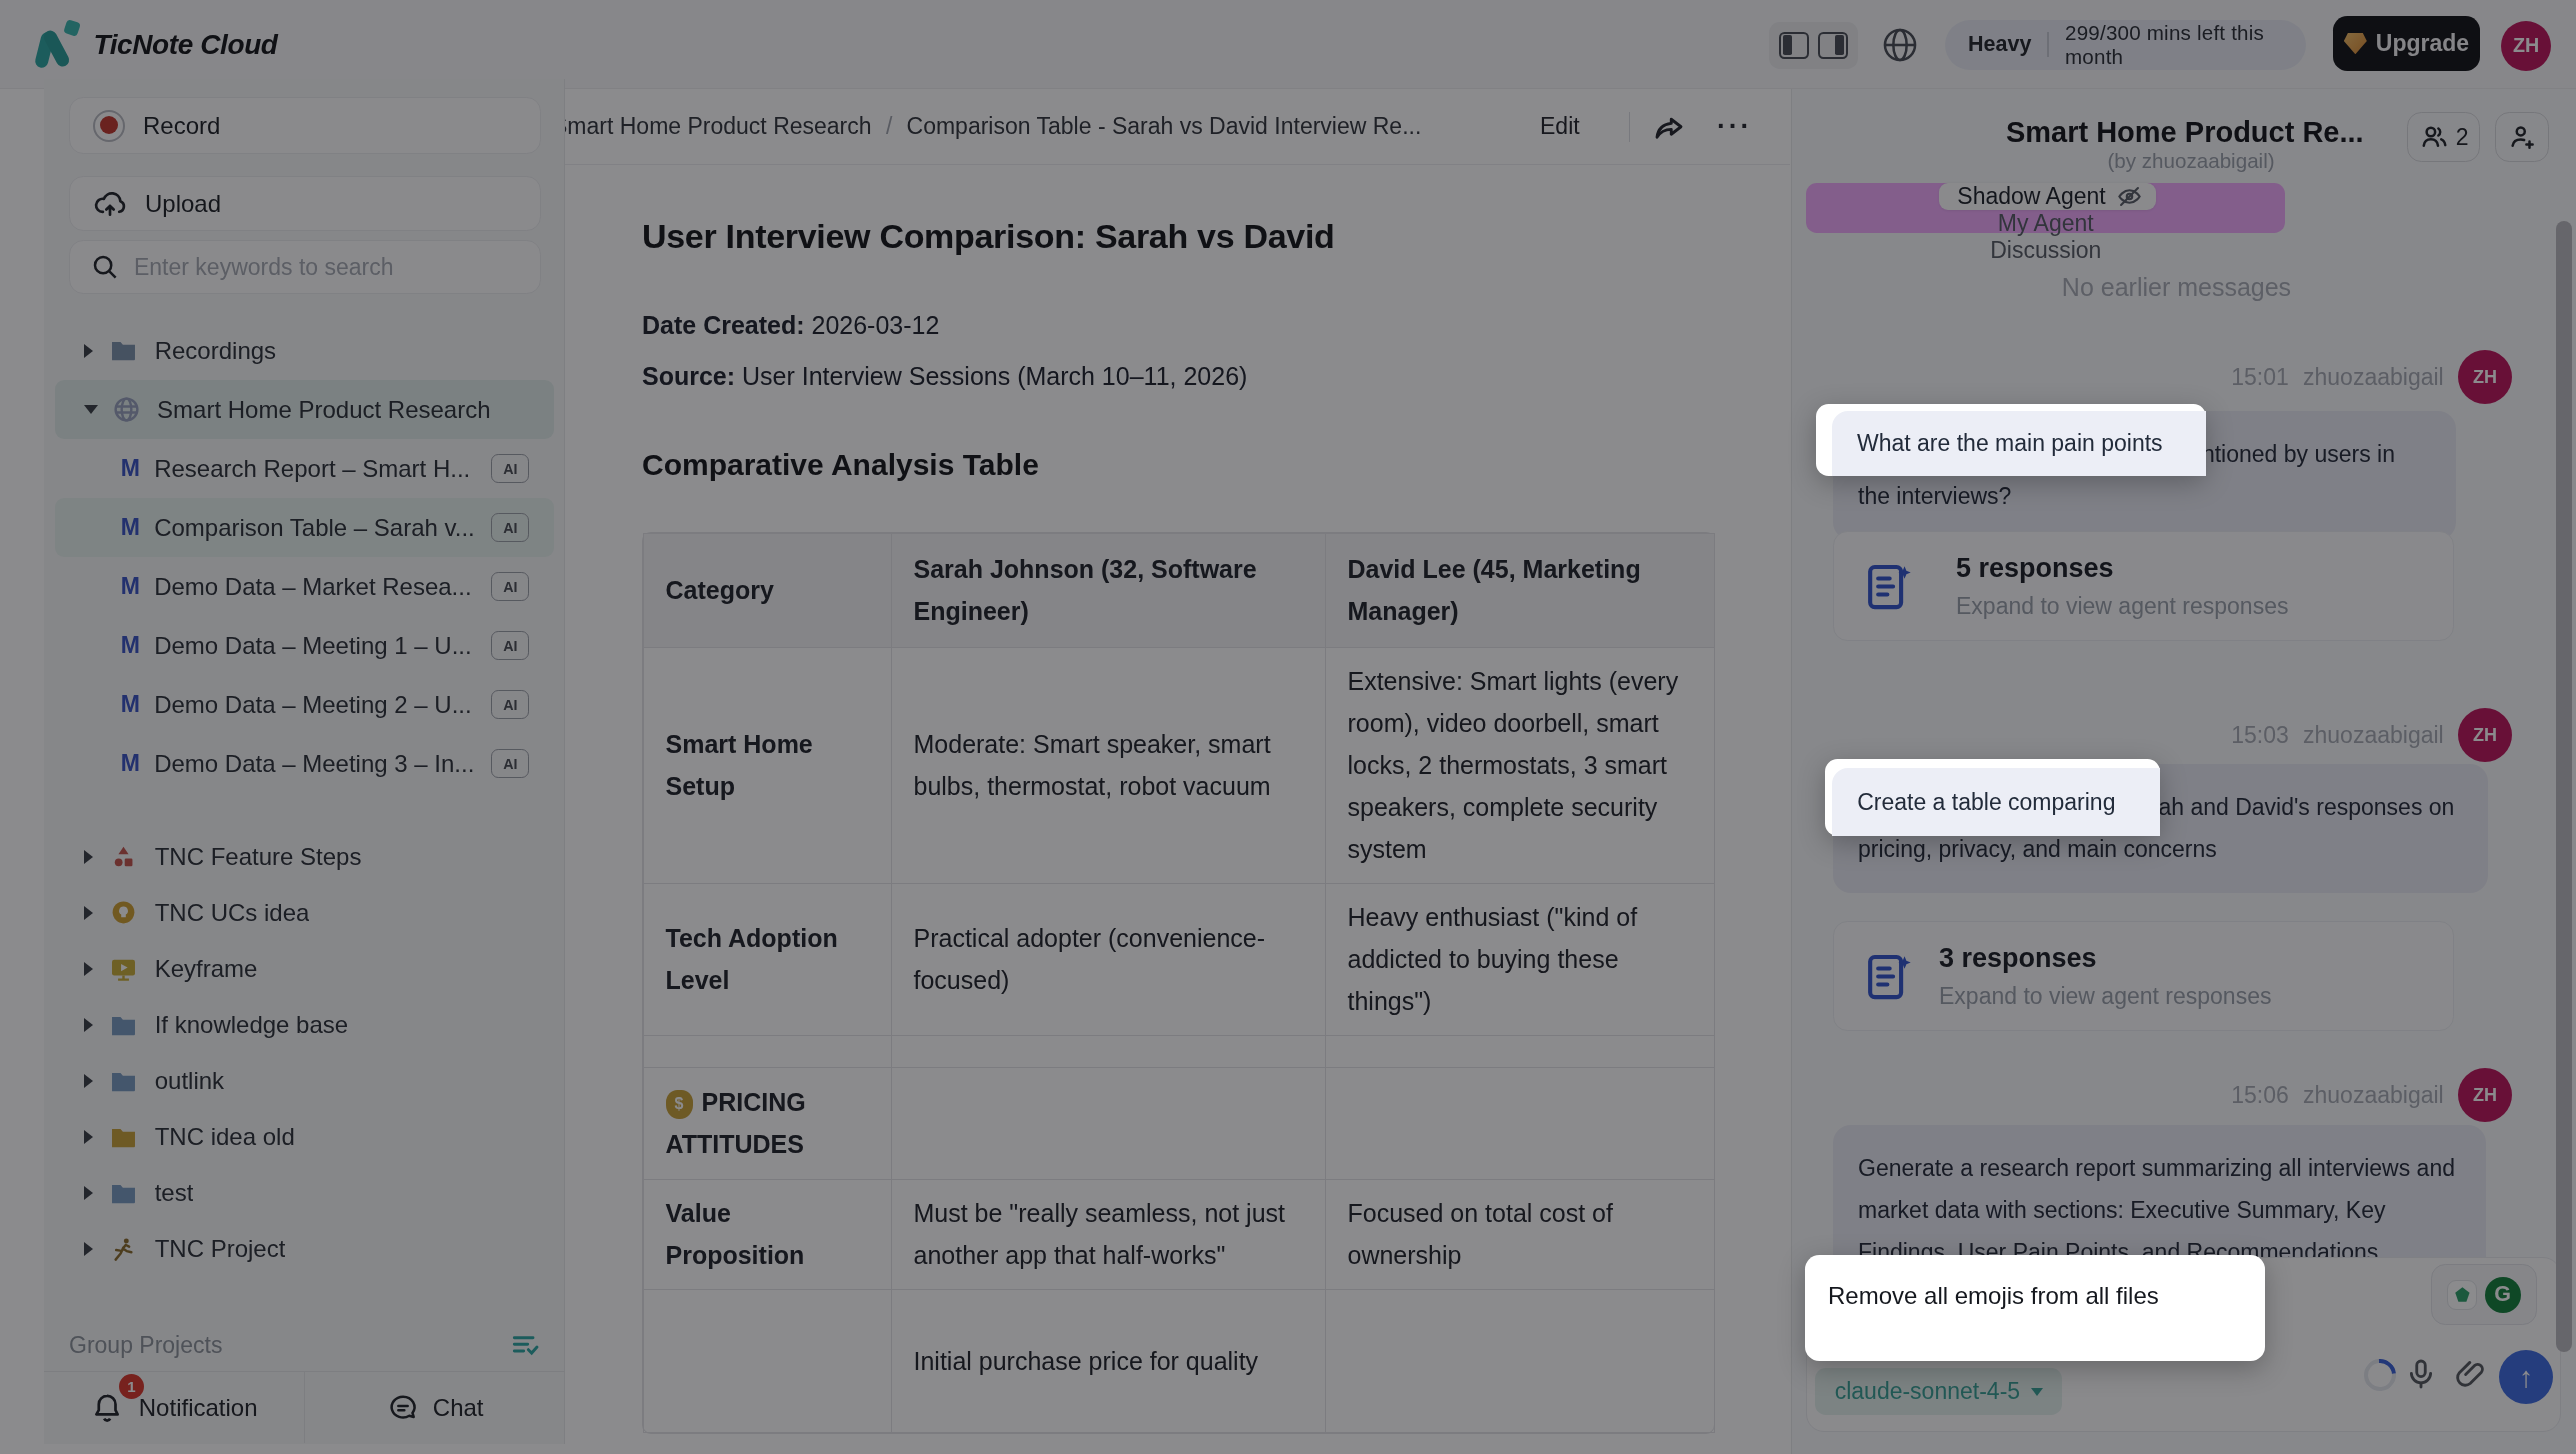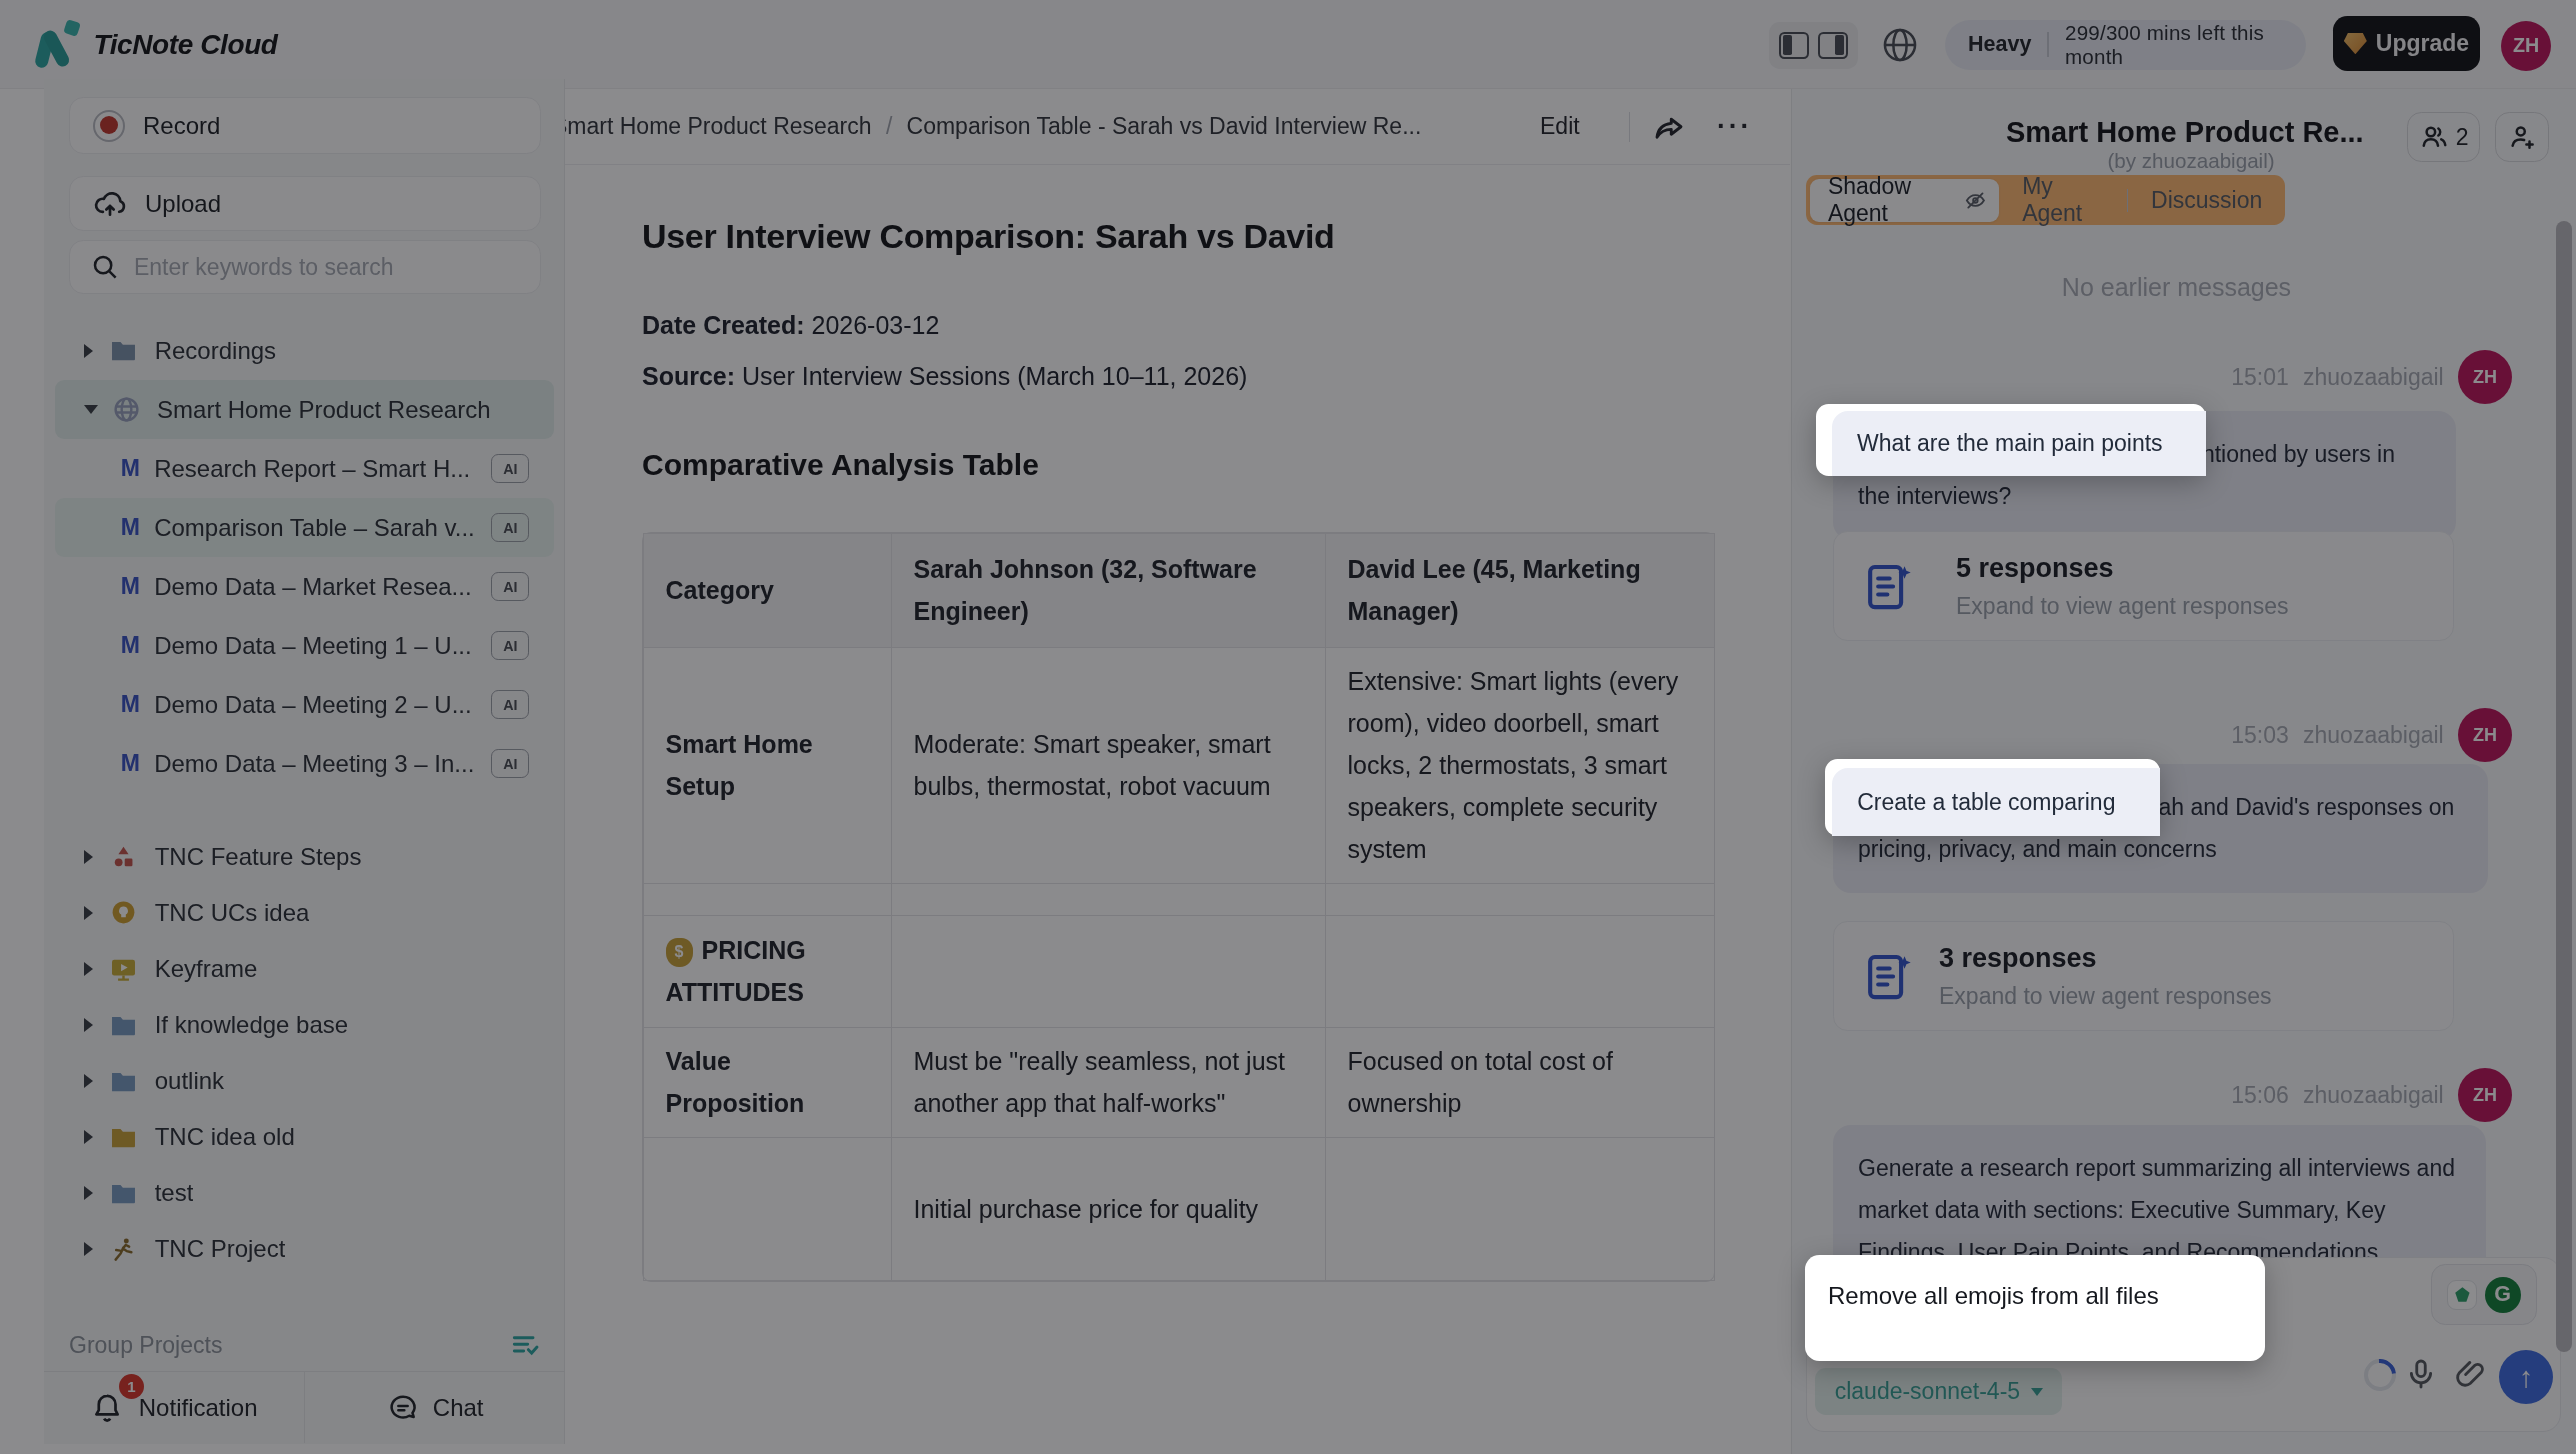--- a/index.html
+++ b/index.html
@@ -91,21 +91,21 @@
   .bold { font-weight:bold; }
 
   
   .rpanel { position:absolute; left:1791px; top:89px; width:785px; height:1365px; background:#f8f9fb; border-left:0.9px solid #e7e8ea; z-index:2; }
   .rp-title-row { position:absolute; left:14.3px; top:27px; width:757px; height:54px; display:flex; align-items:center;flex-direction:column; }
   .rp-title { font-size:29px; font-weight:bold; color:#16181d; }
   .rp-byline { font-size:20.6px; color:#9aa0ab; margin-left:12.5px; }
   .rp-btn { position:absolute; top:23px; height:50px; border:1.3px solid #d8dade; border-radius:14.3px; display:flex; align-items:center; justify-content:center; gap:7.2px; font-size:23px; color:#23262c; }
   .rp-btn.members { left:615px; width:73px; }
   .rp-btn.invite { left:703px; width:54px; }
-  .tabsbar { position:absolute; left:14.3px; top:86px; width:479px; height:50px; background:#fdba74; border-radius:10.7px; display:flex; align-items:center; }
+  .tabsbar { position:absolute; left:14.3px; top:94px; width:479px; height:50px; background:#f0abfc; border-radius:10.7px; display:flex; align-items:center;flex-direction:column; }
   .tab-active { height:43px; margin-left:3.6px; padding:0 12.5px 0 18px; background:#fdfdfe; border-radius:9px; display:flex; align-items:center; gap:10.7px; font-size:23px; color:#1e222a; box-shadow:0 0.9px 2.7px rgba(0,0,0,0.08); }
   .tab { font-size:23px; color:#585d66; padding:0 23px; }
   .tab-div { width:1.3px; height:23px; background:#c9cbd2; }
 
   .no-earlier { position:absolute; left:0; top:184px; width:769px; text-align:center; font-size:25px; color:#a8adb6; }
   .meta { position:absolute; display:flex; align-items:center; gap:14.3px; }
   .meta .time { font-size:23px; color:#a6abb4; }
   .meta .uname { font-size:23px; color:#a6abb4; }
   .meta .avatar { width:54px; height:54px; font-size:18px; }
   .bubble { position:absolute; left:41px; background:#e8eaf3; border-radius:18px; padding:22.4px 25px; font-size:23px; line-height:42px; color:#262d3c; }
@@ -385,20 +385,25 @@
           <tbody>
               <tr style="height:114px">
             <th class="c1">Category</th>
             <th class="c2">Sarah Johnson (32, Software Engineer)</th>
             <th class="c3">David Lee (45, Marketing Manager)</th>
           </tr>
           <tr style="height:235px">
             <td class="c1">Smart Home Setup</td>
             <td class="c2">Moderate: Smart speaker, smart bulbs, thermostat, robot vacuum</td>
             <td class="c3">Extensive: Smart lights (every room), video doorbell, smart locks, 2 thermostats, 3 smart speakers, complete security system</td>
+          </tr>
+          <tr style="height:144px">
+            <td class="c1">Tech Adoption Level</td>
+            <td class="c2">Practical adopter (convenience-focused)</td>
+            <td class="c3">Heavy enthusiast ("kind of addicted to buying these things")</td>
           </tr>
           <tr class="sp">
                 <td class="c1"></td>
                 <td class="c2"></td>
                 <td class="c3"></td>
               </tr>
           <tr style="height:112px">
             <td class="c1"><span class="money">$</span><span>PRICING ATTITUDES</span></td>
             <td class="c2"></td>
             <td class="c3"></td>

